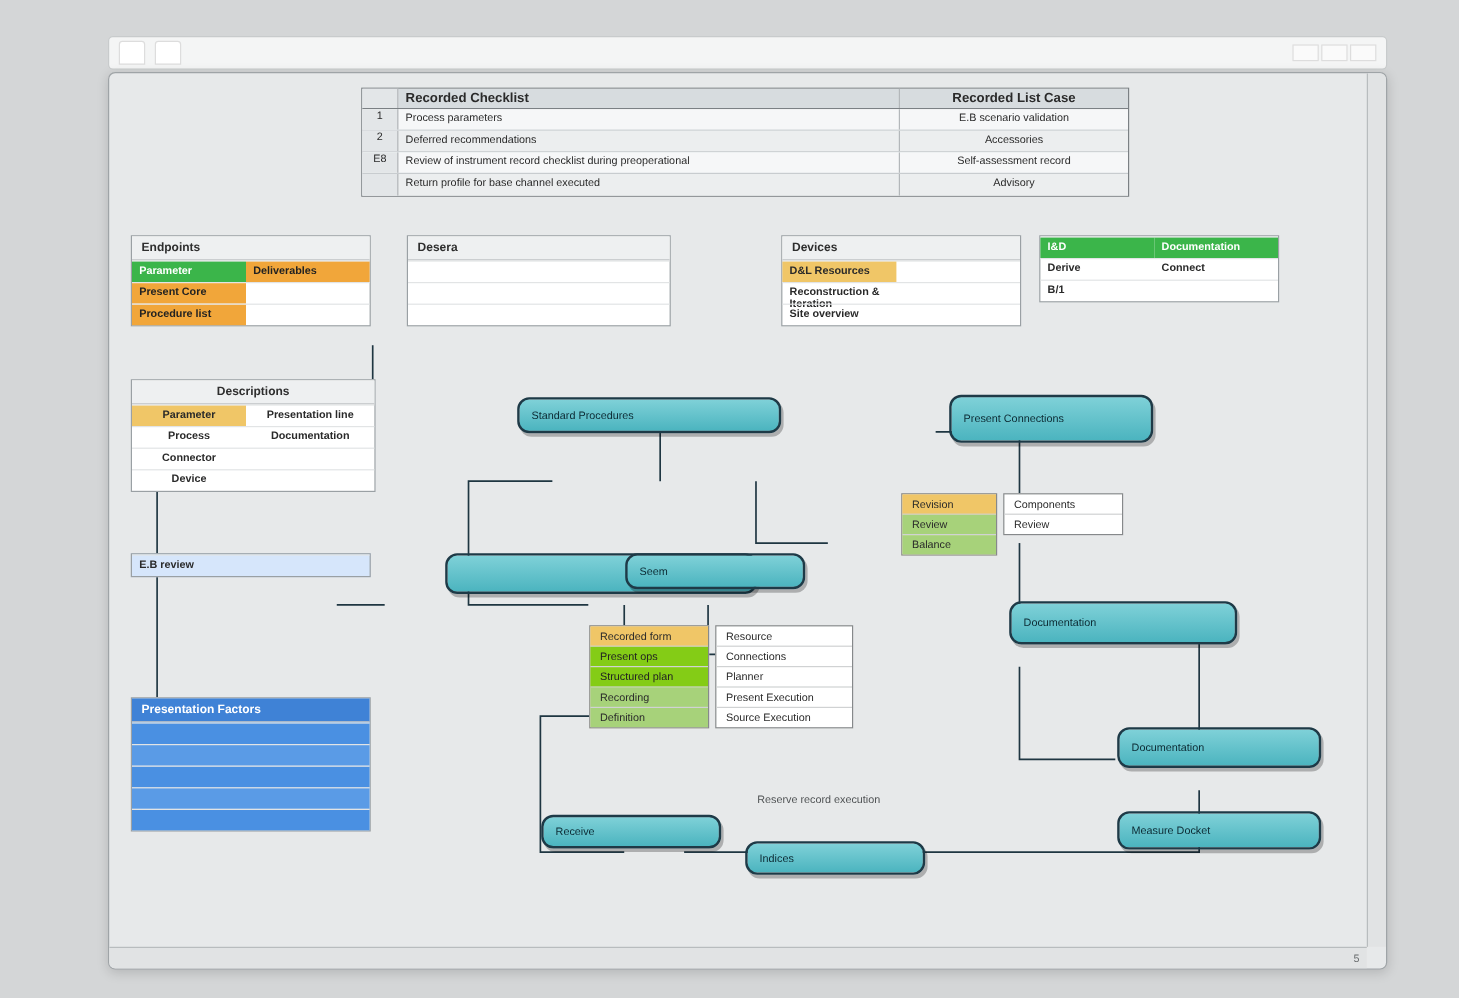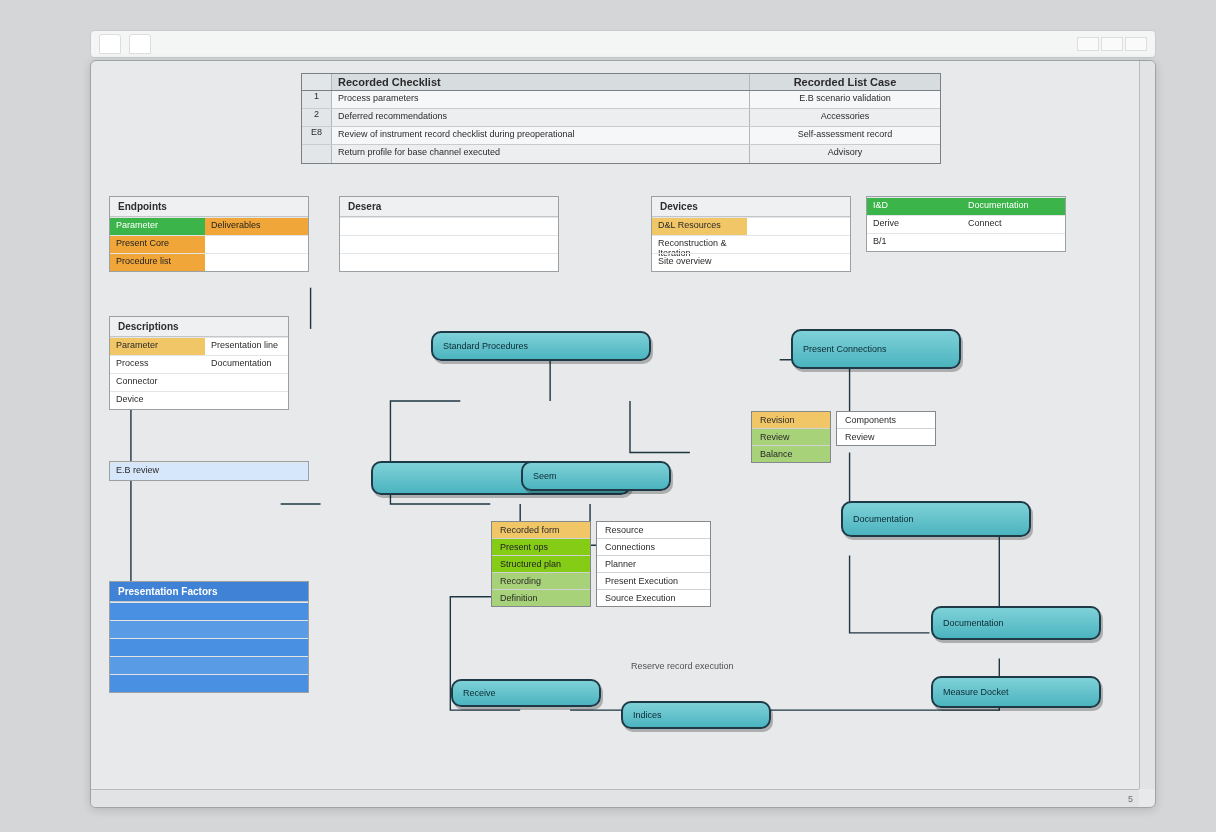--- a/index.html
+++ b/index.html
@@ -53,21 +53,21 @@
 .panel {
   position: absolute;
   background: #fff;
   border: 1px solid #9aa0a4;
   display:flex; flex-direction:column;
 }
 .panel > .ttl {
   background: #eef0f1; border-bottom:1px solid #c2c6c8;
   font-size:10px; font-weight:600; padding:4px 8px; color:#2e2e2e;
 }
-.panel .prow { display:flex; font-size:9px; height:18px; border-top:1px solid #e2e4e5; }
+.panel .prow { display:flex; font-size:9px; height:18px; border-top:1px solid #e2e4e5;font-weight:bold; }
 .panel .prow span { padding:2px 6px; }
 .panel .prow .k { flex:0 0 95px; }
 .panel .prow .v { flex:1; }
 
 
 .sw-green  { background:#3bb54a; color:#fff; }
 .sw-orange { background:#f1a63a; color:#222; }
 .sw-yellow { background:#84cc16; color:#222; }
 .sw-blue   { background:#4a90e2; color:#fff; }
 .sw-lime   { background:#a7d27a; }
@@ -174,21 +174,21 @@
       <div class="prow">
           <span class="k sw-orange">Present Core</span>
           <span class="v"></span>
         </div>
       <div class="prow">
           <span class="k sw-orange">Procedure list</span>
           <span class="v"></span>
         </div>
     </div>
 
-    <div class="panel" style="left:18px; top:255px; width:180px;">
+    <div class="panel" style="left:18px; top:255px; width:204px;text-align:center;">
       <div class="ttl">Descriptions</div>
       <div class="prow">
           <span class="k sw-head">Parameter</span>
           <span class="v">Presentation line</span>
         </div>
       <div class="prow">
           <span class="k">Process</span>
           <span class="v">Documentation</span>
         </div>
       <div class="prow">

